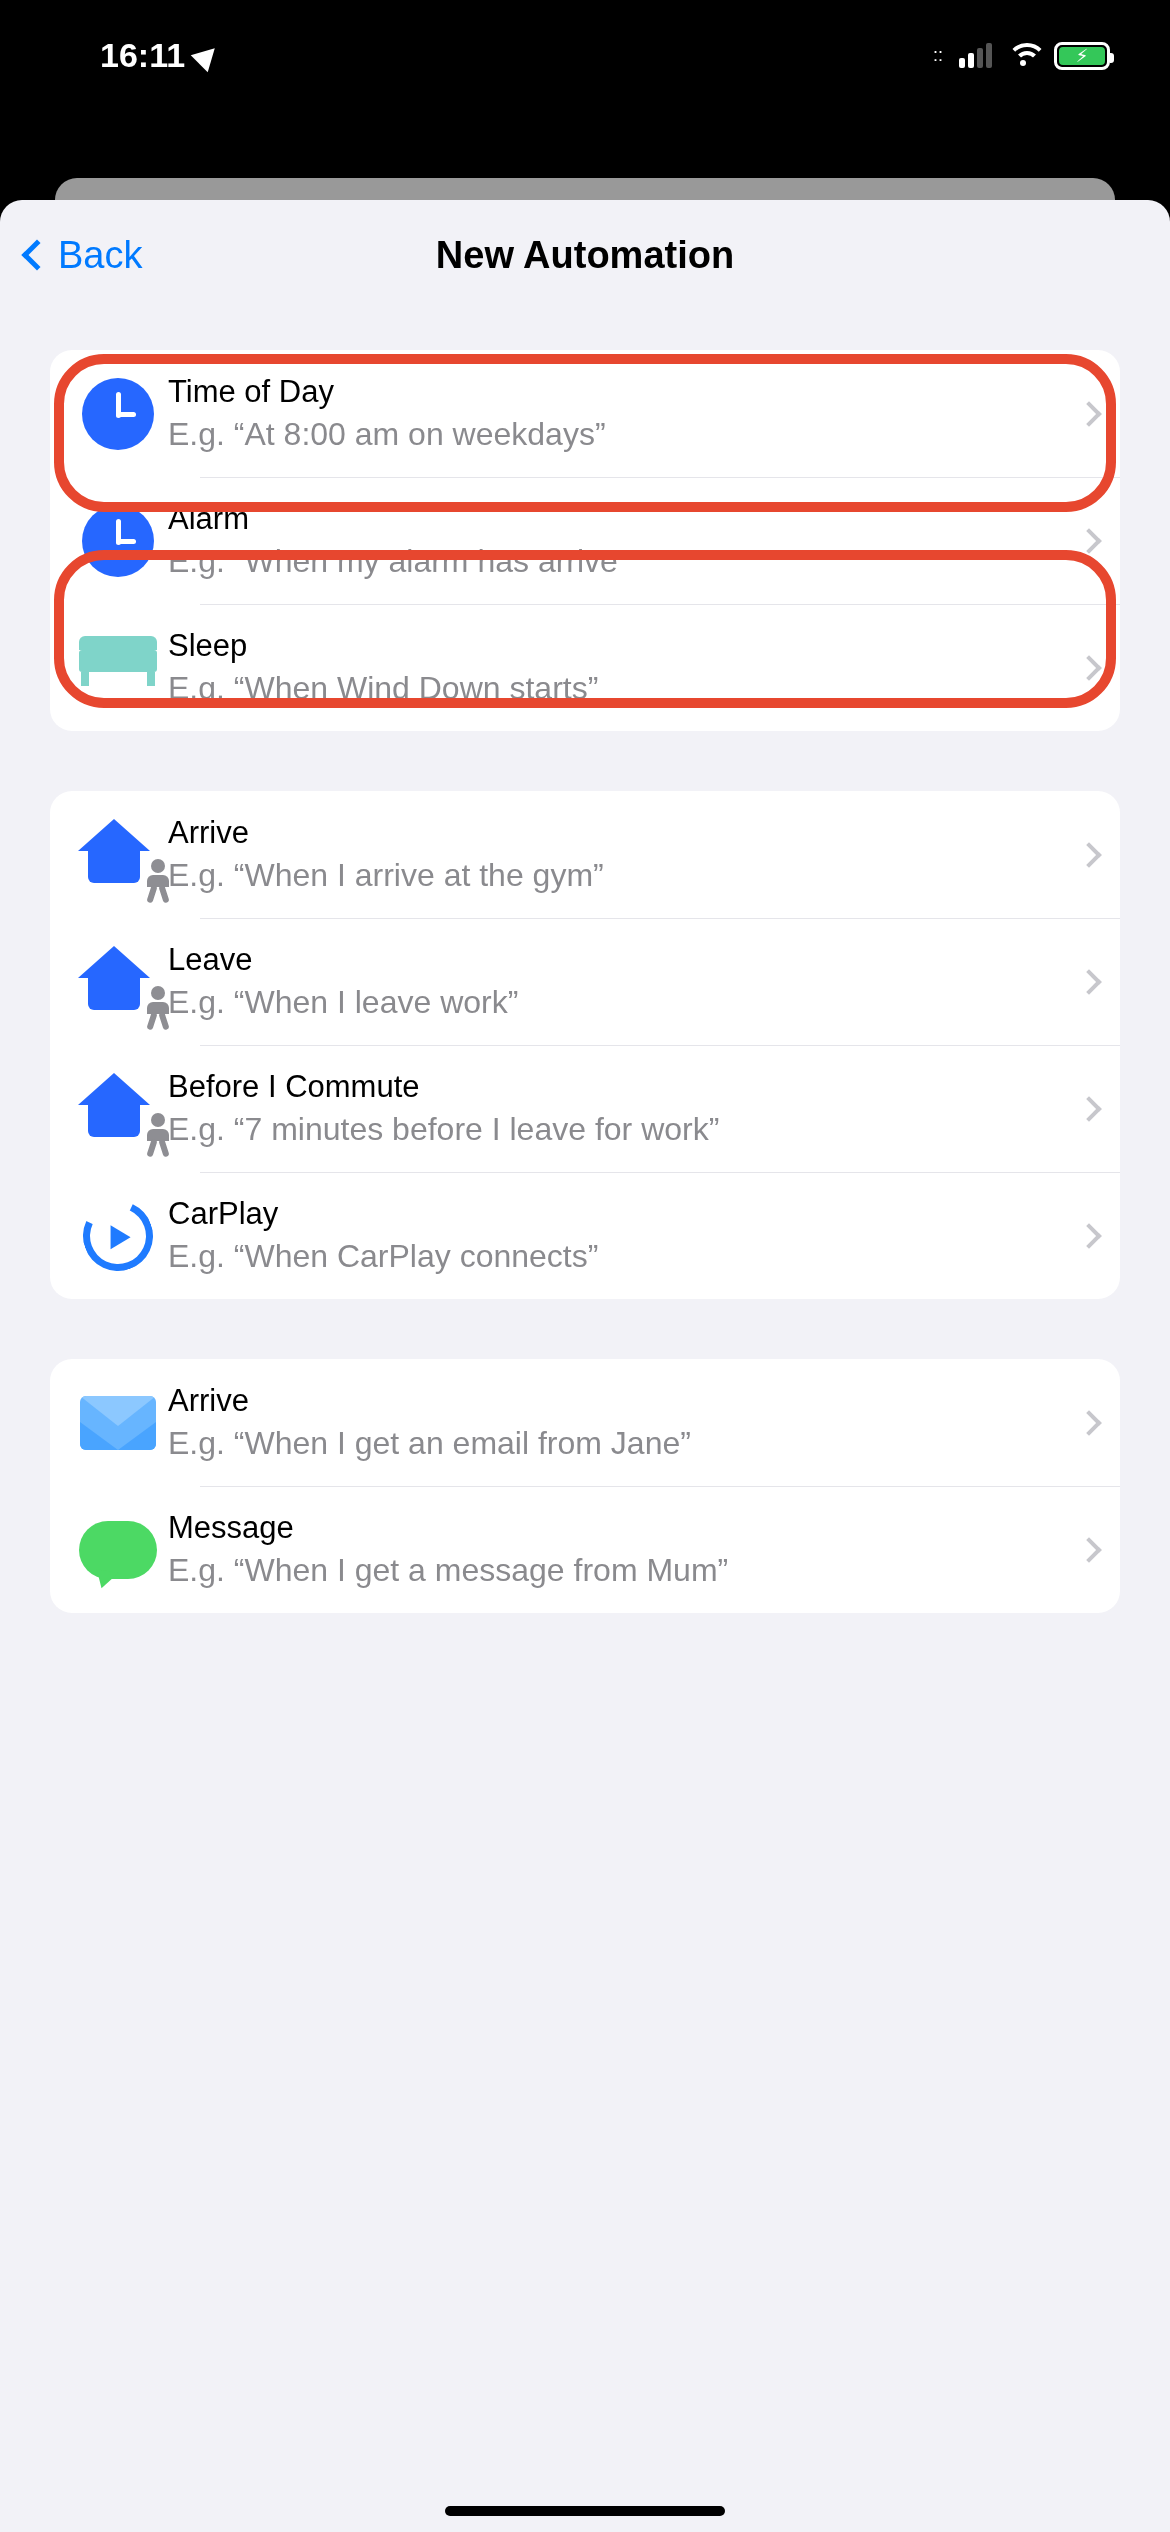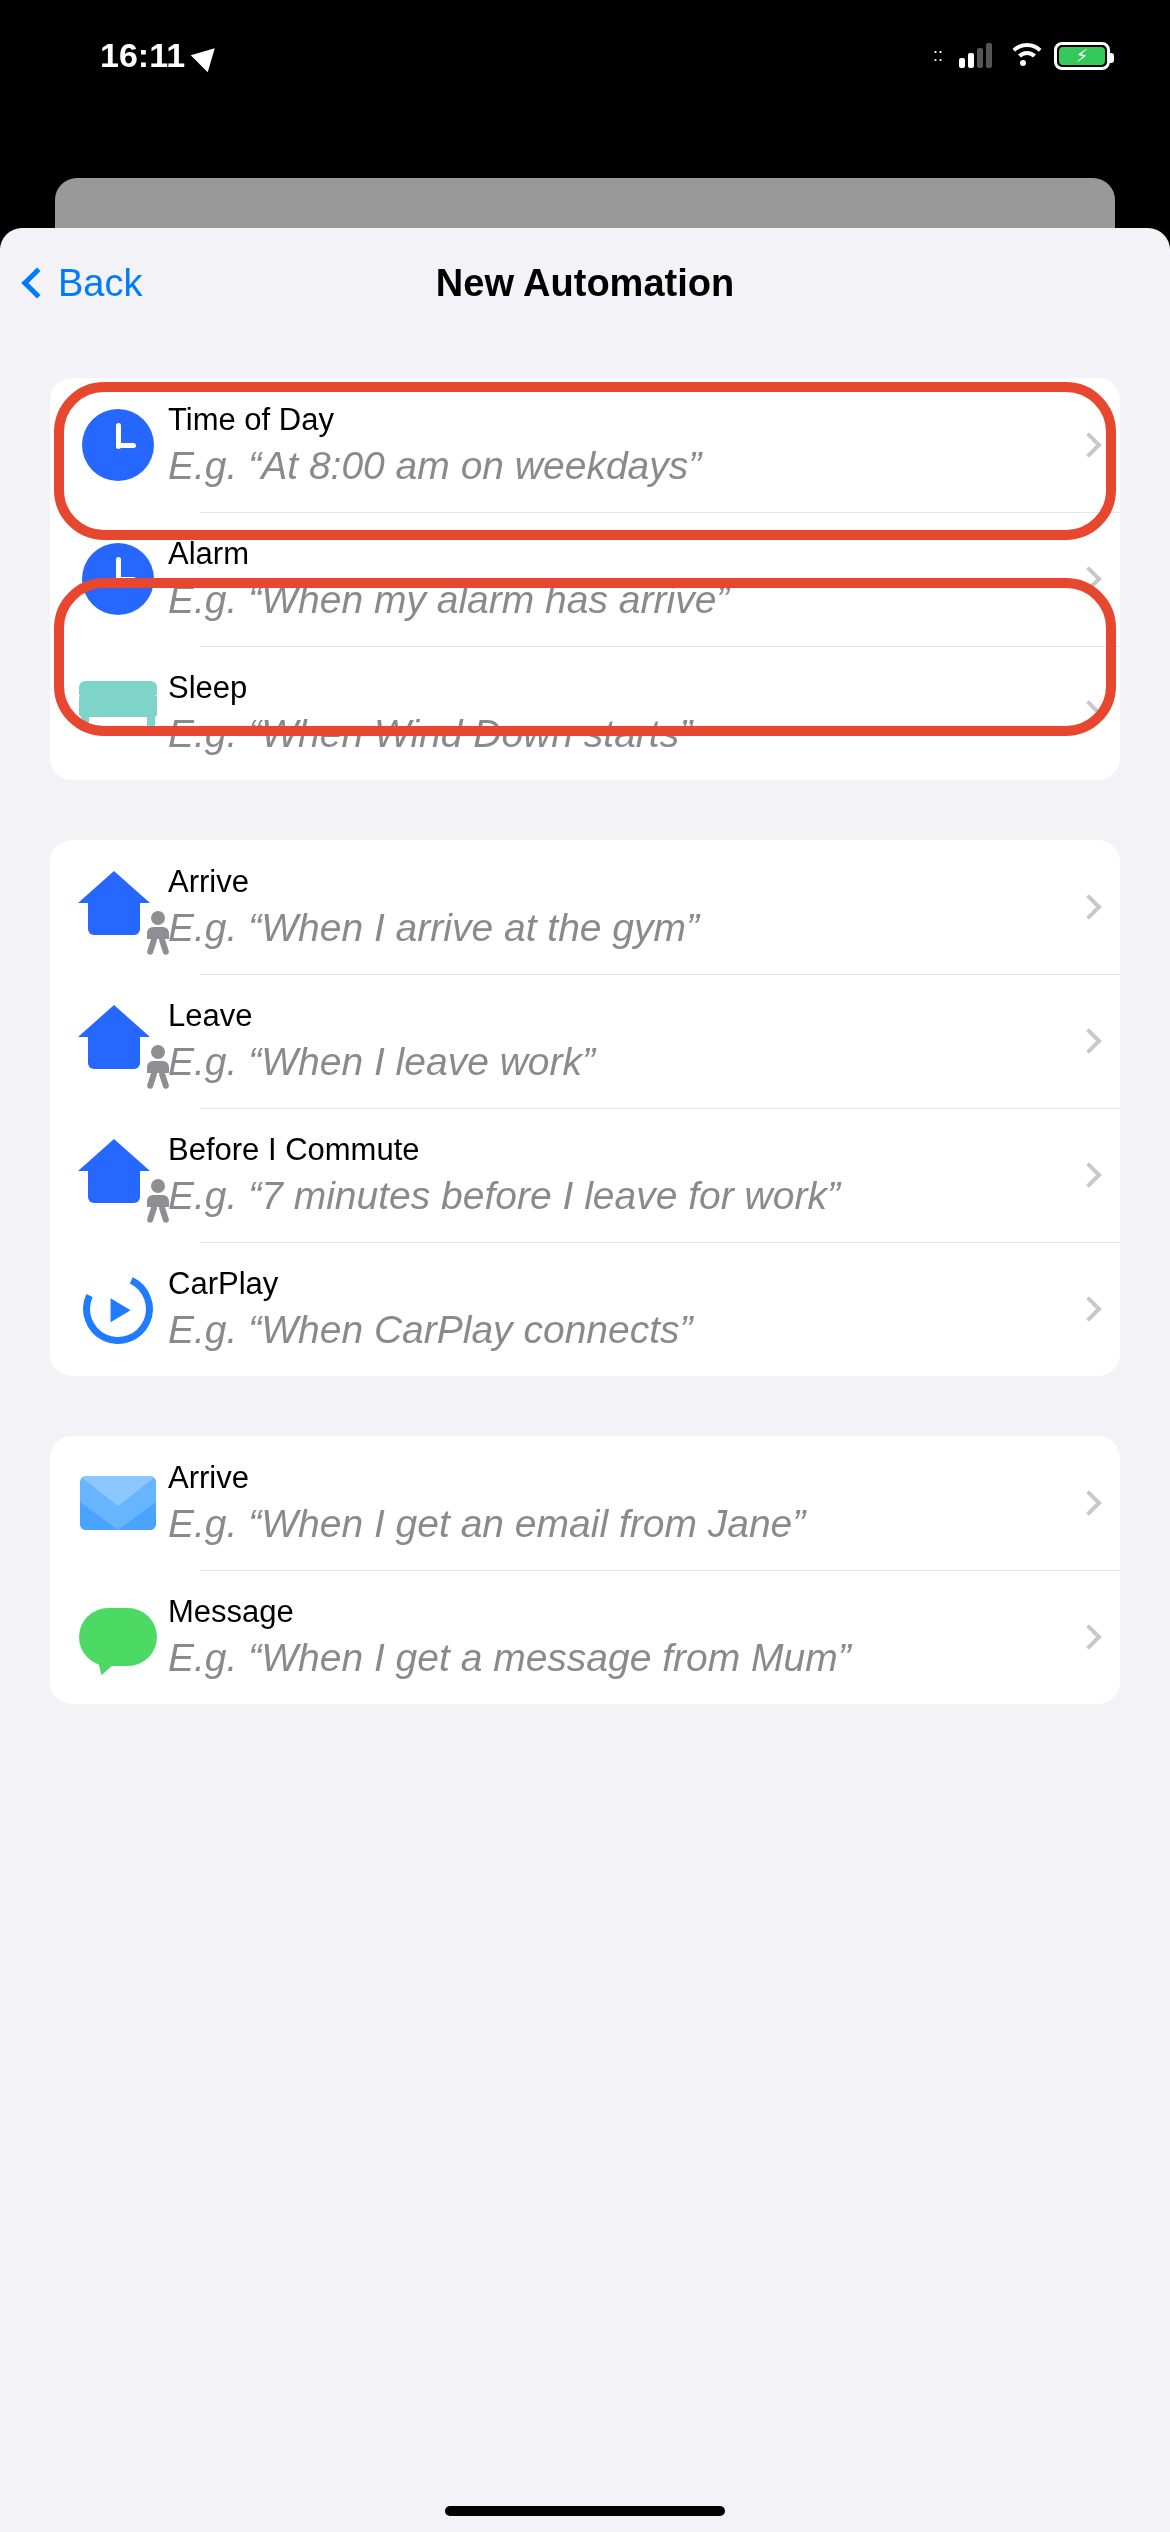--- a/index.html
+++ b/index.html
@@ -8,39 +8,39 @@
     
     .status-bar { height: 100px; display: flex; align-items: center; justify-content: space-between; padding: 11px 60px 0 100px; color: #fff; }
     .status-left { display: flex; align-items: center; gap: 10px; font-size: 34px; font-weight: 600; }
     .status-right { display: flex; align-items: center; gap: 14px; }
     .loc-arrow { width: 0; height: 0; border-left: 12px solid transparent; border-right: 12px solid transparent; border-bottom: 22px solid #fff; transform: rotate(45deg); }
 
     
     .bg-card { position: absolute; left: 55px; right: 55px; top: 178px; height: 60px; background: #999; border-radius: 22px 22px 0 0; }
 
     
-    .sheet { position: absolute; left: 0; right: 0; top: 200px; bottom: 0; background: #f2f2f7; border-radius: 22px 22px 0 0; overflow: hidden; margin-top: 28px; }
+    .sheet { position: absolute; left: 0; right: 0; top: 200px; bottom: 0; background: #f2f2f7; border-radius: 22px 22px 0 0; overflow: hidden; }
 
     .nav { height: 110px; display: flex; align-items: center; justify-content: center; position: relative; }
     .nav-back { position: absolute; left: 18px; top: 0; bottom: 0; display: flex; align-items: center; color: #007aff; font-size: 38px; font-weight: 400; cursor: pointer; }
     .nav-back .chev { width: 22px; height: 22px; border-left: 5px solid #007aff; border-bottom: 5px solid #007aff; transform: rotate(45deg); margin-right: 10px; margin-left: 8px; }
     .nav-title { font-size: 38px; font-weight: 600; color: #000; }
 
     .content { padding: 0 50px; }
 
     .group { background: #fff; border-radius: 22px; margin-top: 60px; overflow: hidden; }
     .group.first { margin-top: 40px; }
 
     .row { display: flex; align-items: center; padding: 24px 22px 24px 18px; position: relative; cursor: pointer; }
     .row + .row::before { content: ""; position: absolute; top: 0; left: 150px; right: 0; height: 1px; background: #e5e5ea; }
 
     .icon-wrap { width: 100px; display: flex; align-items: center; justify-content: center; flex-shrink: 0; }
     .labels { flex: 1; display: flex; flex-direction: column; gap: 6px; min-width: 0; }
     .title { font-size: 31px; font-weight: 400; color: #000; }
-    .sub { font-size: 39px; color: #8a8a8e; font-style: italic; }
+    .sub { font-size: 32px; color: #8a8a8e; }
     .disclosure { width: 18px; height: 18px; border-right: 4px solid #c7c7cc; border-top: 4px solid #c7c7cc; transform: rotate(45deg); margin-left: 12px; flex-shrink: 0; }
 
     
     .hl { position: absolute; border: 10px solid #e7472f; border-radius: 50px; pointer-events: none; }
 
     
     .ic-clock { width: 72px; height: 72px; border-radius: 50%; background: #2667ff; position: relative; }
     .ic-clock::before { content: ""; position: absolute; left: 34px; top: 14px; width: 5px; height: 26px; background: #fff; border-radius: 3px; }
     .ic-clock::after { content: ""; position: absolute; left: 34px; top: 34px; width: 20px; height: 5px; background: #fff; border-radius: 3px; }
 

